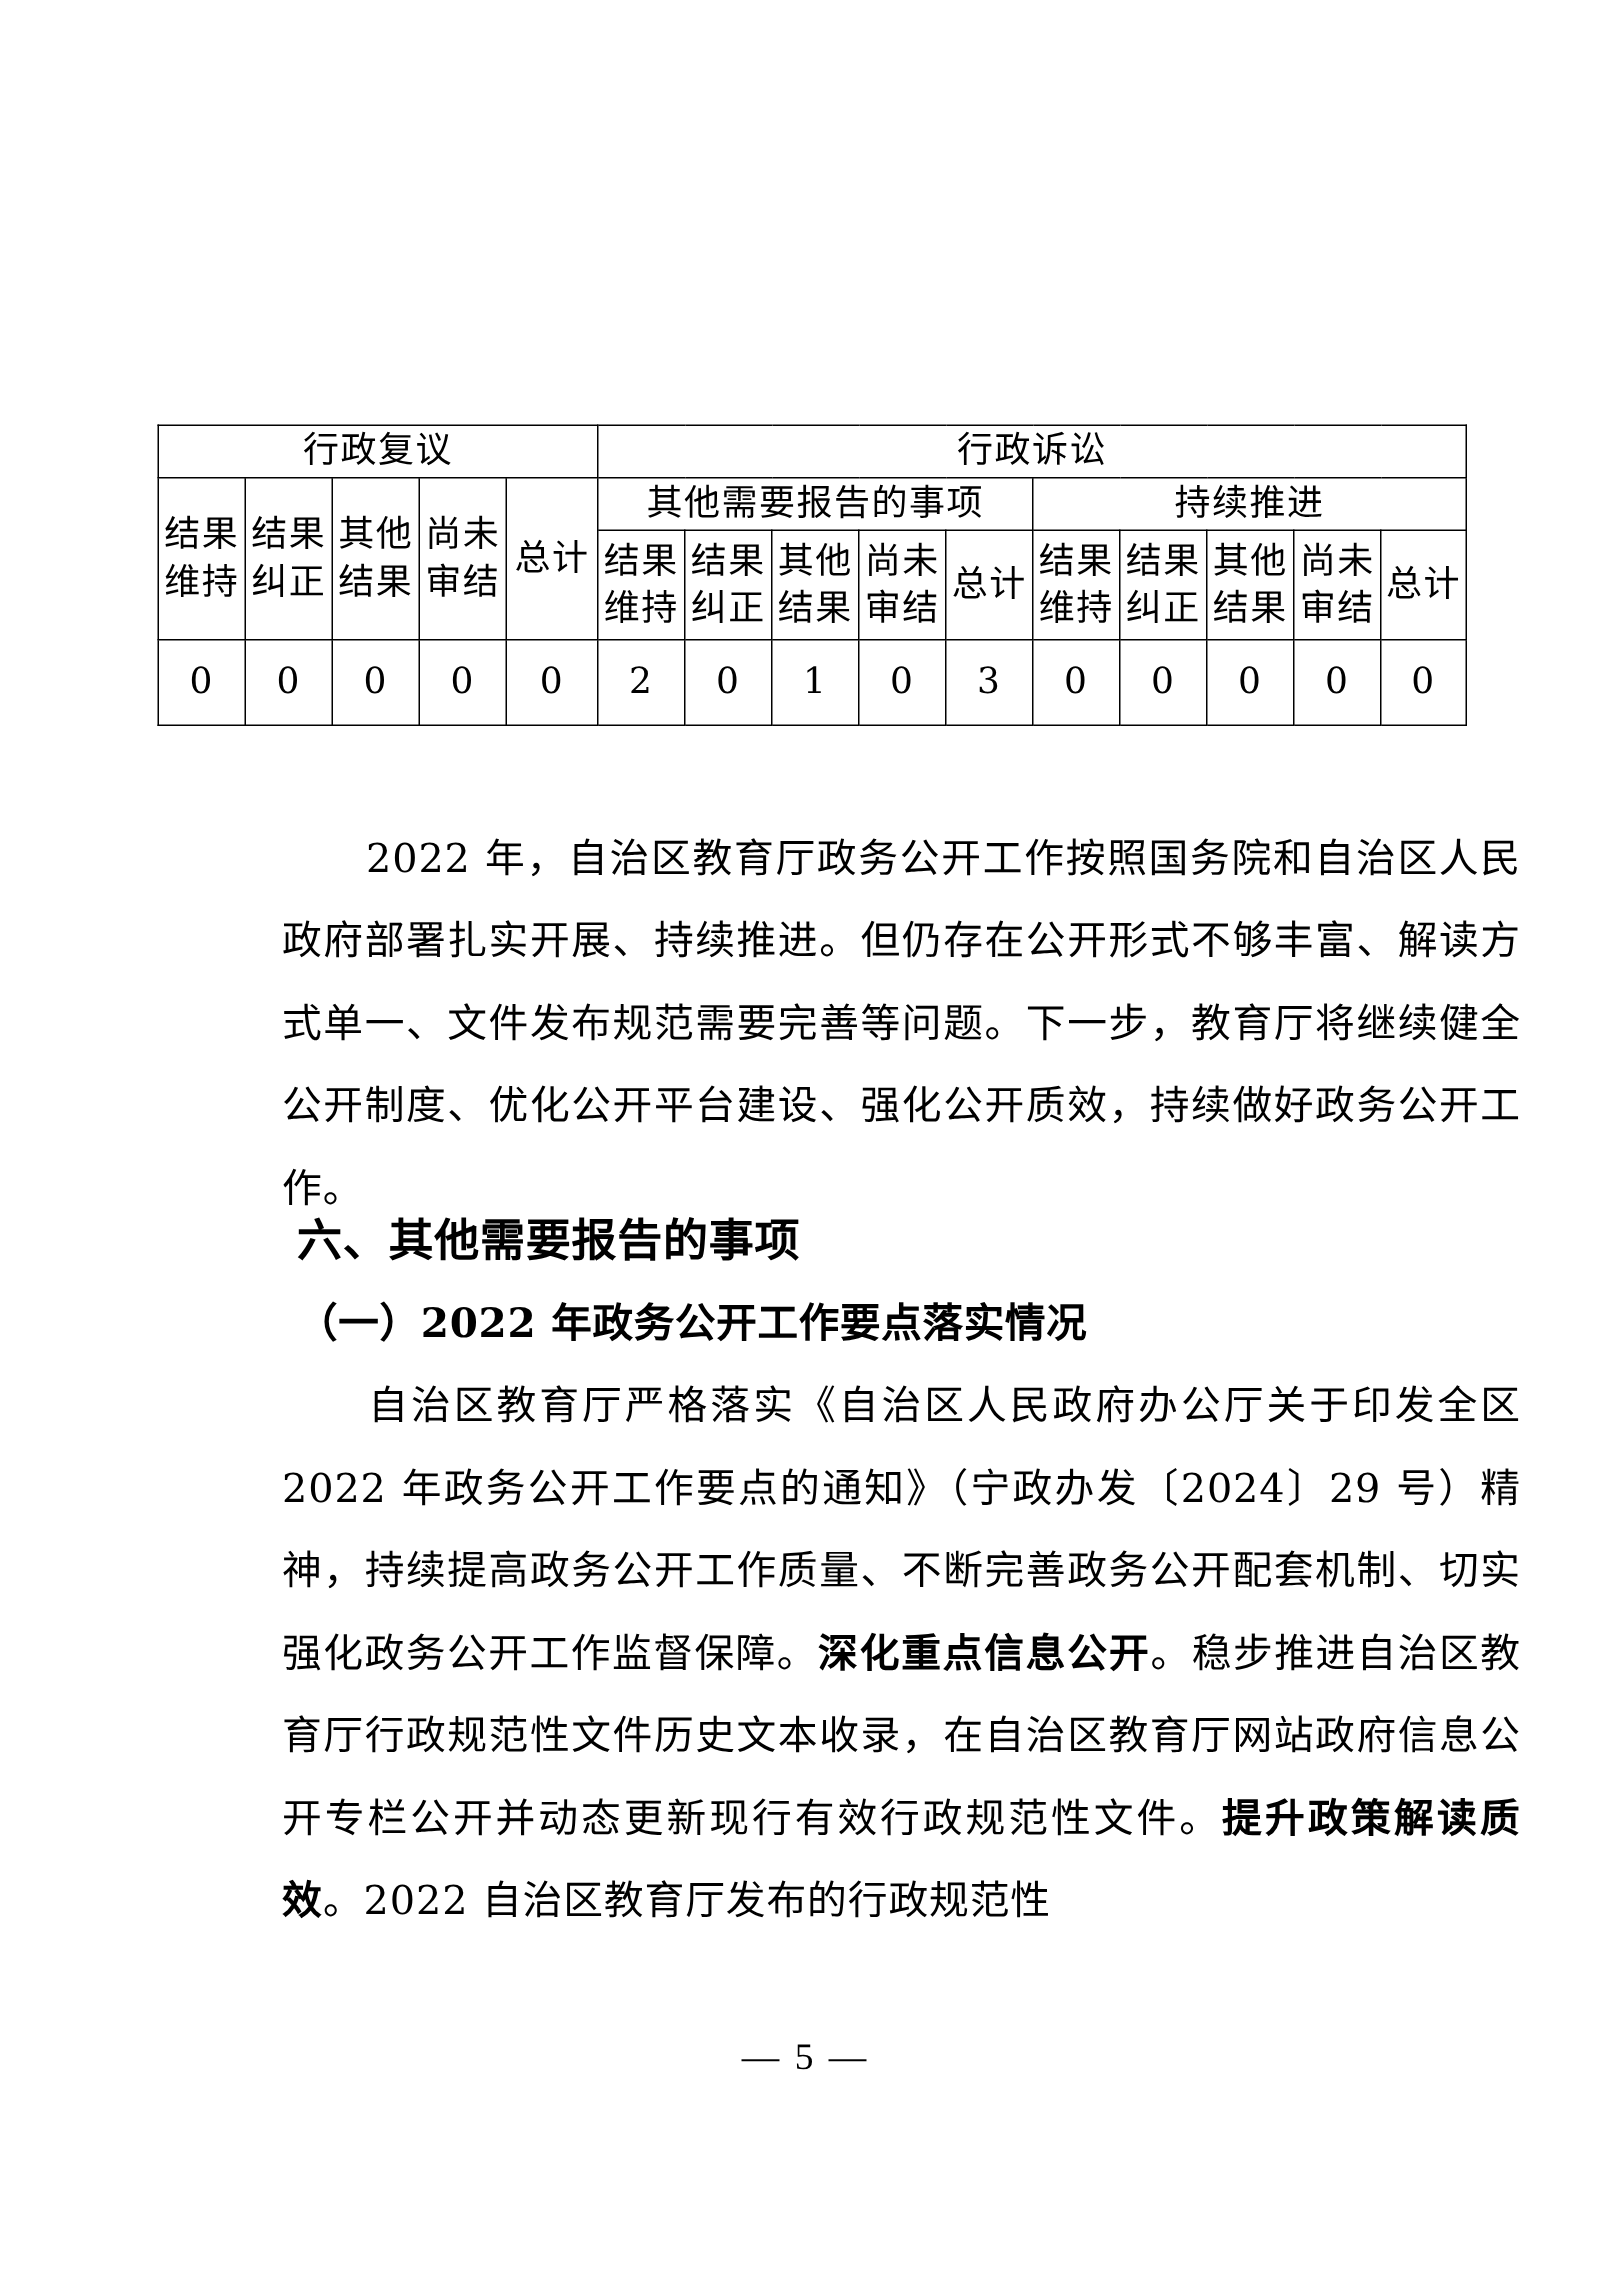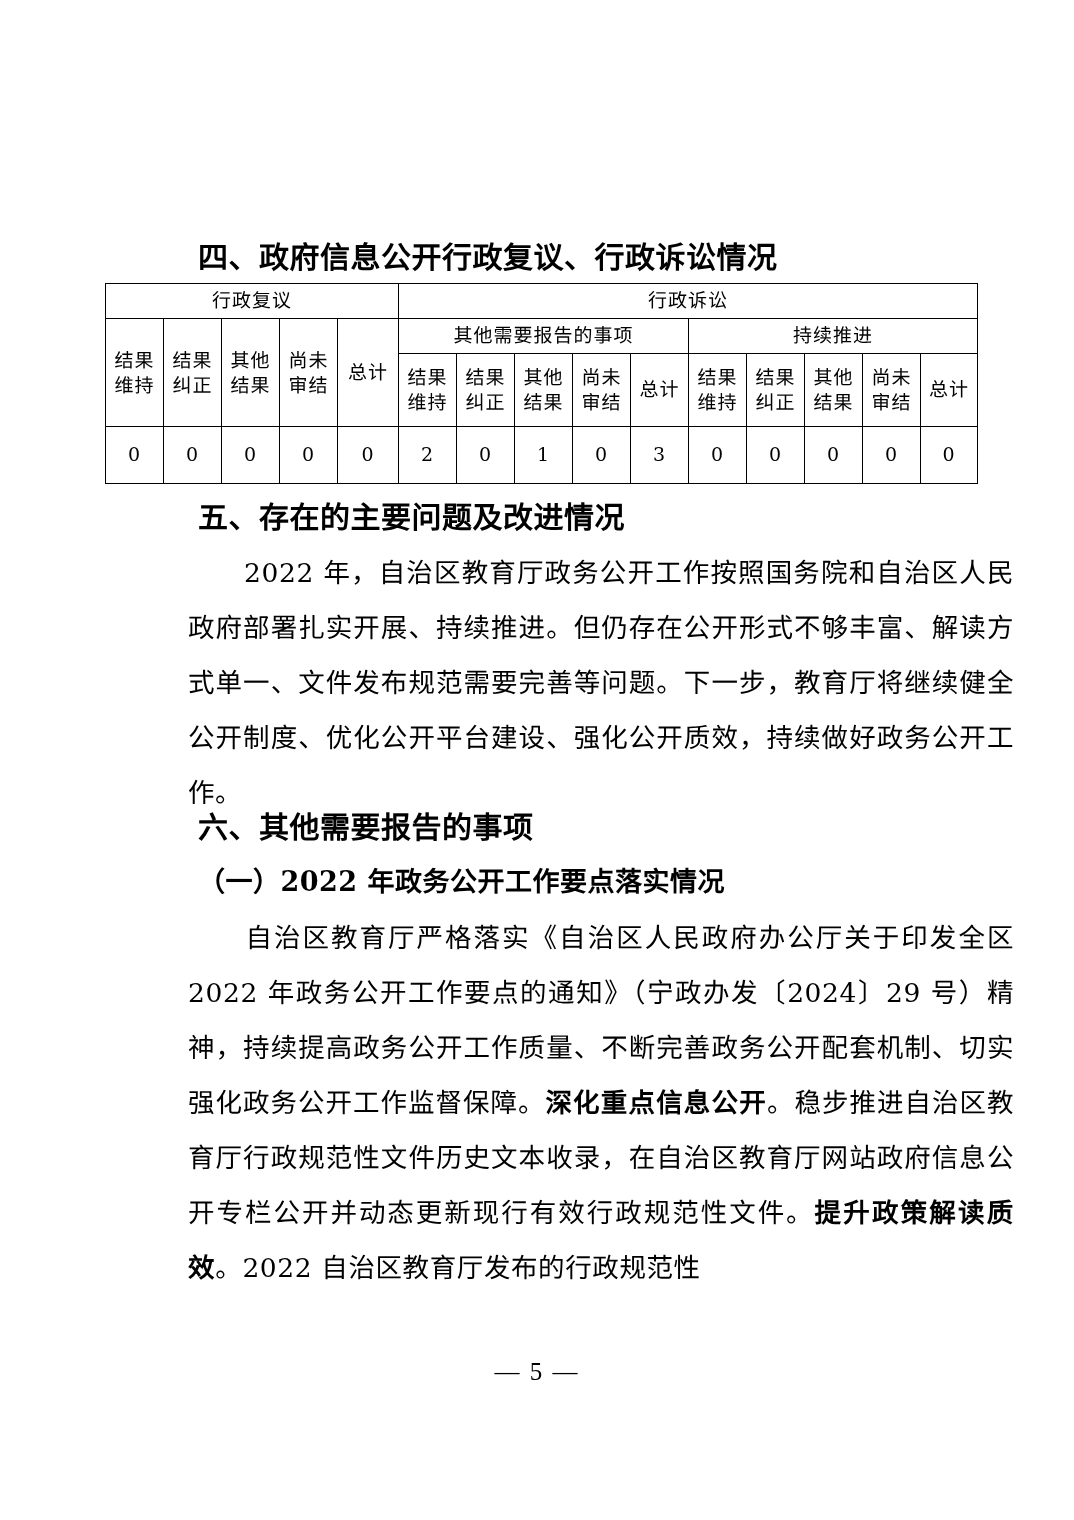--- a/index.html
+++ b/index.html
@@ -61,21 +61,21 @@
   table.report-table {
     border-collapse: collapse;
     table-layout: fixed;
     width: 870px;
     font-family: "DejaVu Serif", "Liberation Serif", serif;
   }
   table.report-table td {
     border: 1.5px solid #000;
     text-align: center;
     vertical-align: middle;
-    font-size: 19px;
+    font-size: 24px;
     line-height: 1.22;
     padding: 2px 1px;
     letter-spacing: 1px;
   }
   td.group-head {
     height: 30px;
     font-size: 19px;
   }
   td.sub-head {
     height: 30px;
@@ -123,21 +123,20 @@
     font-family: "Liberation Serif", "DejaVu Serif", serif;
     font-size: 25px;
     letter-spacing: 2px;
   }
 </style>
 </head>
 <body>
 
 <div class="page">
 
-  <div class="section-heading" id="heading-four">四、政府信息公开行政复议、行政诉讼情况</div>
 
   <div class="table-wrap">
     <table class="report-table">
       <colgroup>
         <col style="width:58px">
           <col style="width:58px">
           <col style="width:58px">
           <col style="width:58px">
           <col style="width:61px">
         <col style="width:58px">
@@ -235,21 +234,20 @@
         <td class="data-cell">0</td>
         <td class="data-cell">0</td>
         <td class="data-cell">0</td>
         <td class="data-cell">0</td>
         <td class="data-cell">0</td>
       </tr>
     </tbody>
       </table>
   </div>
 
-  <div class="section-heading" id="heading-five">五、存在的主要问题及改进情况</div>
 
   <div class="para" id="para-five">
     <span class="indent"></span><span>2022 年，自治区教育厅政务公开工作按照国务院和自治区人民政府部署扎实开展、持续推进。但仍存在公开形式不够丰富、解读方式单一、文件发布规范需要完善等问题。下一步，教育厅将继续健全公开制度、优化公开平台建设、强化公开质效，持续做好政务公开工作。</span>
   </div>
 
   <div class="section-heading" id="heading-six">六、其他需要报告的事项</div>
 
   <div class="sub-heading">（一）2022 年政务公开工作要点落实情况</div>
 
   <div class="para" id="para-six">

